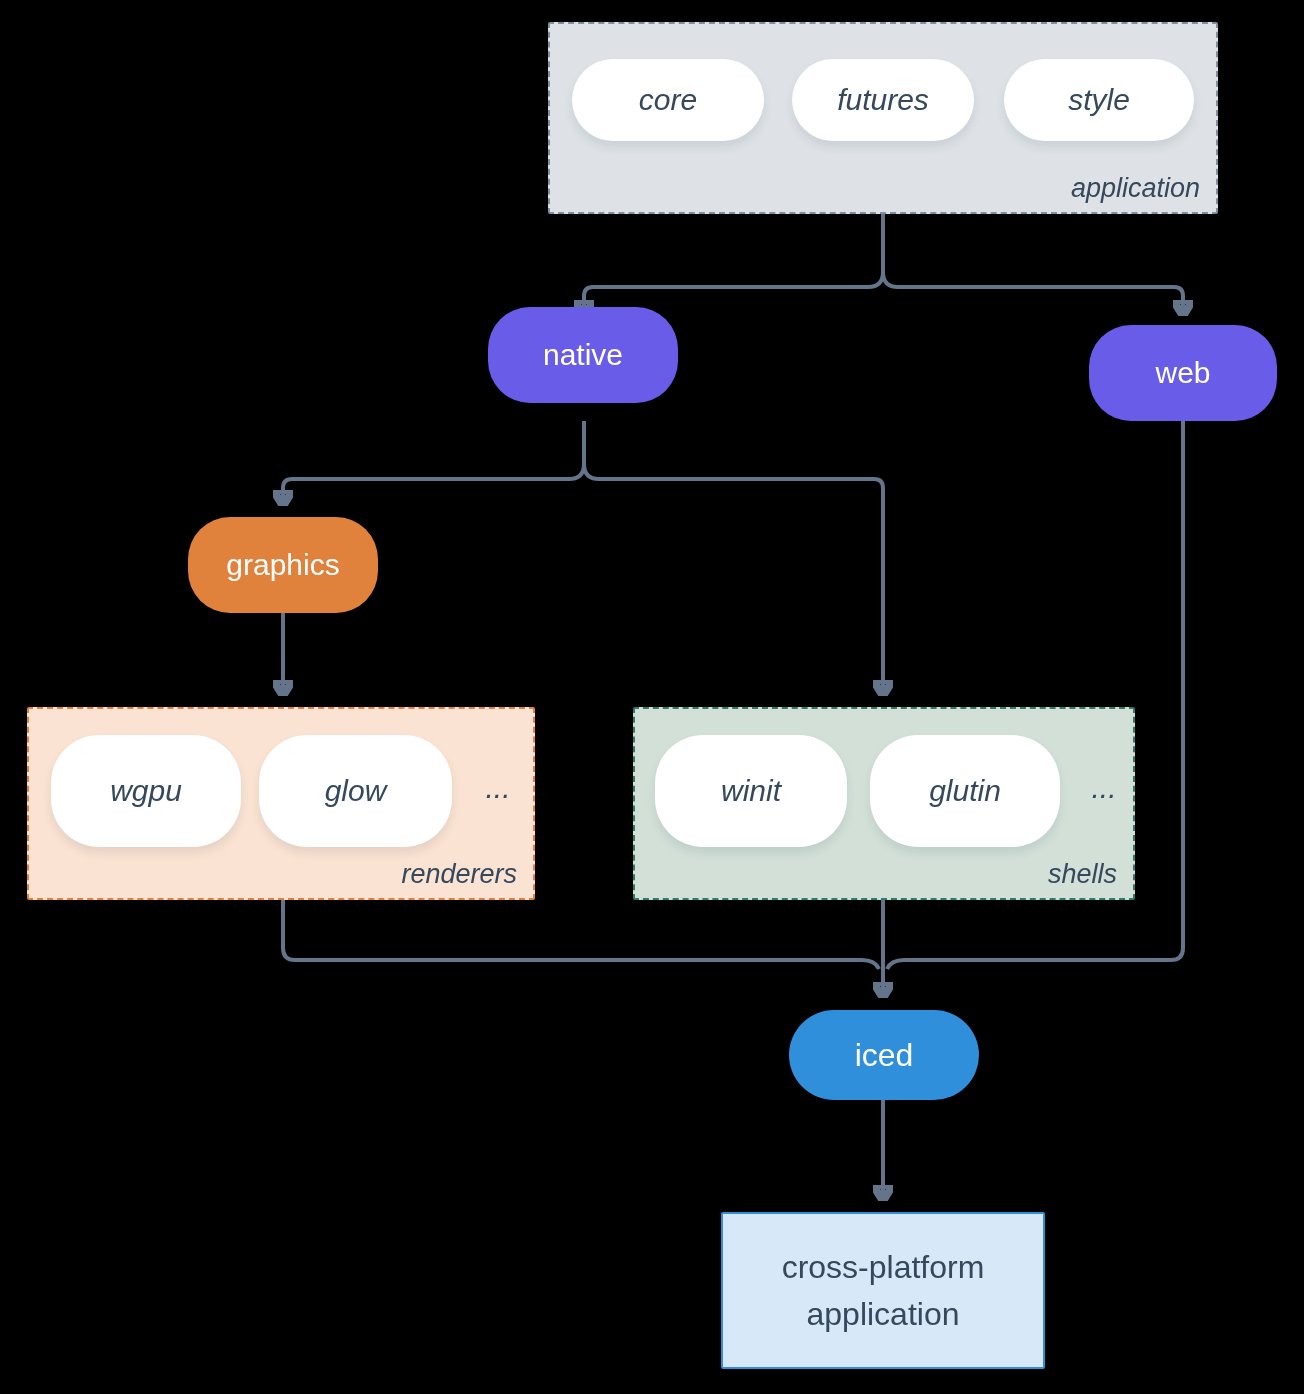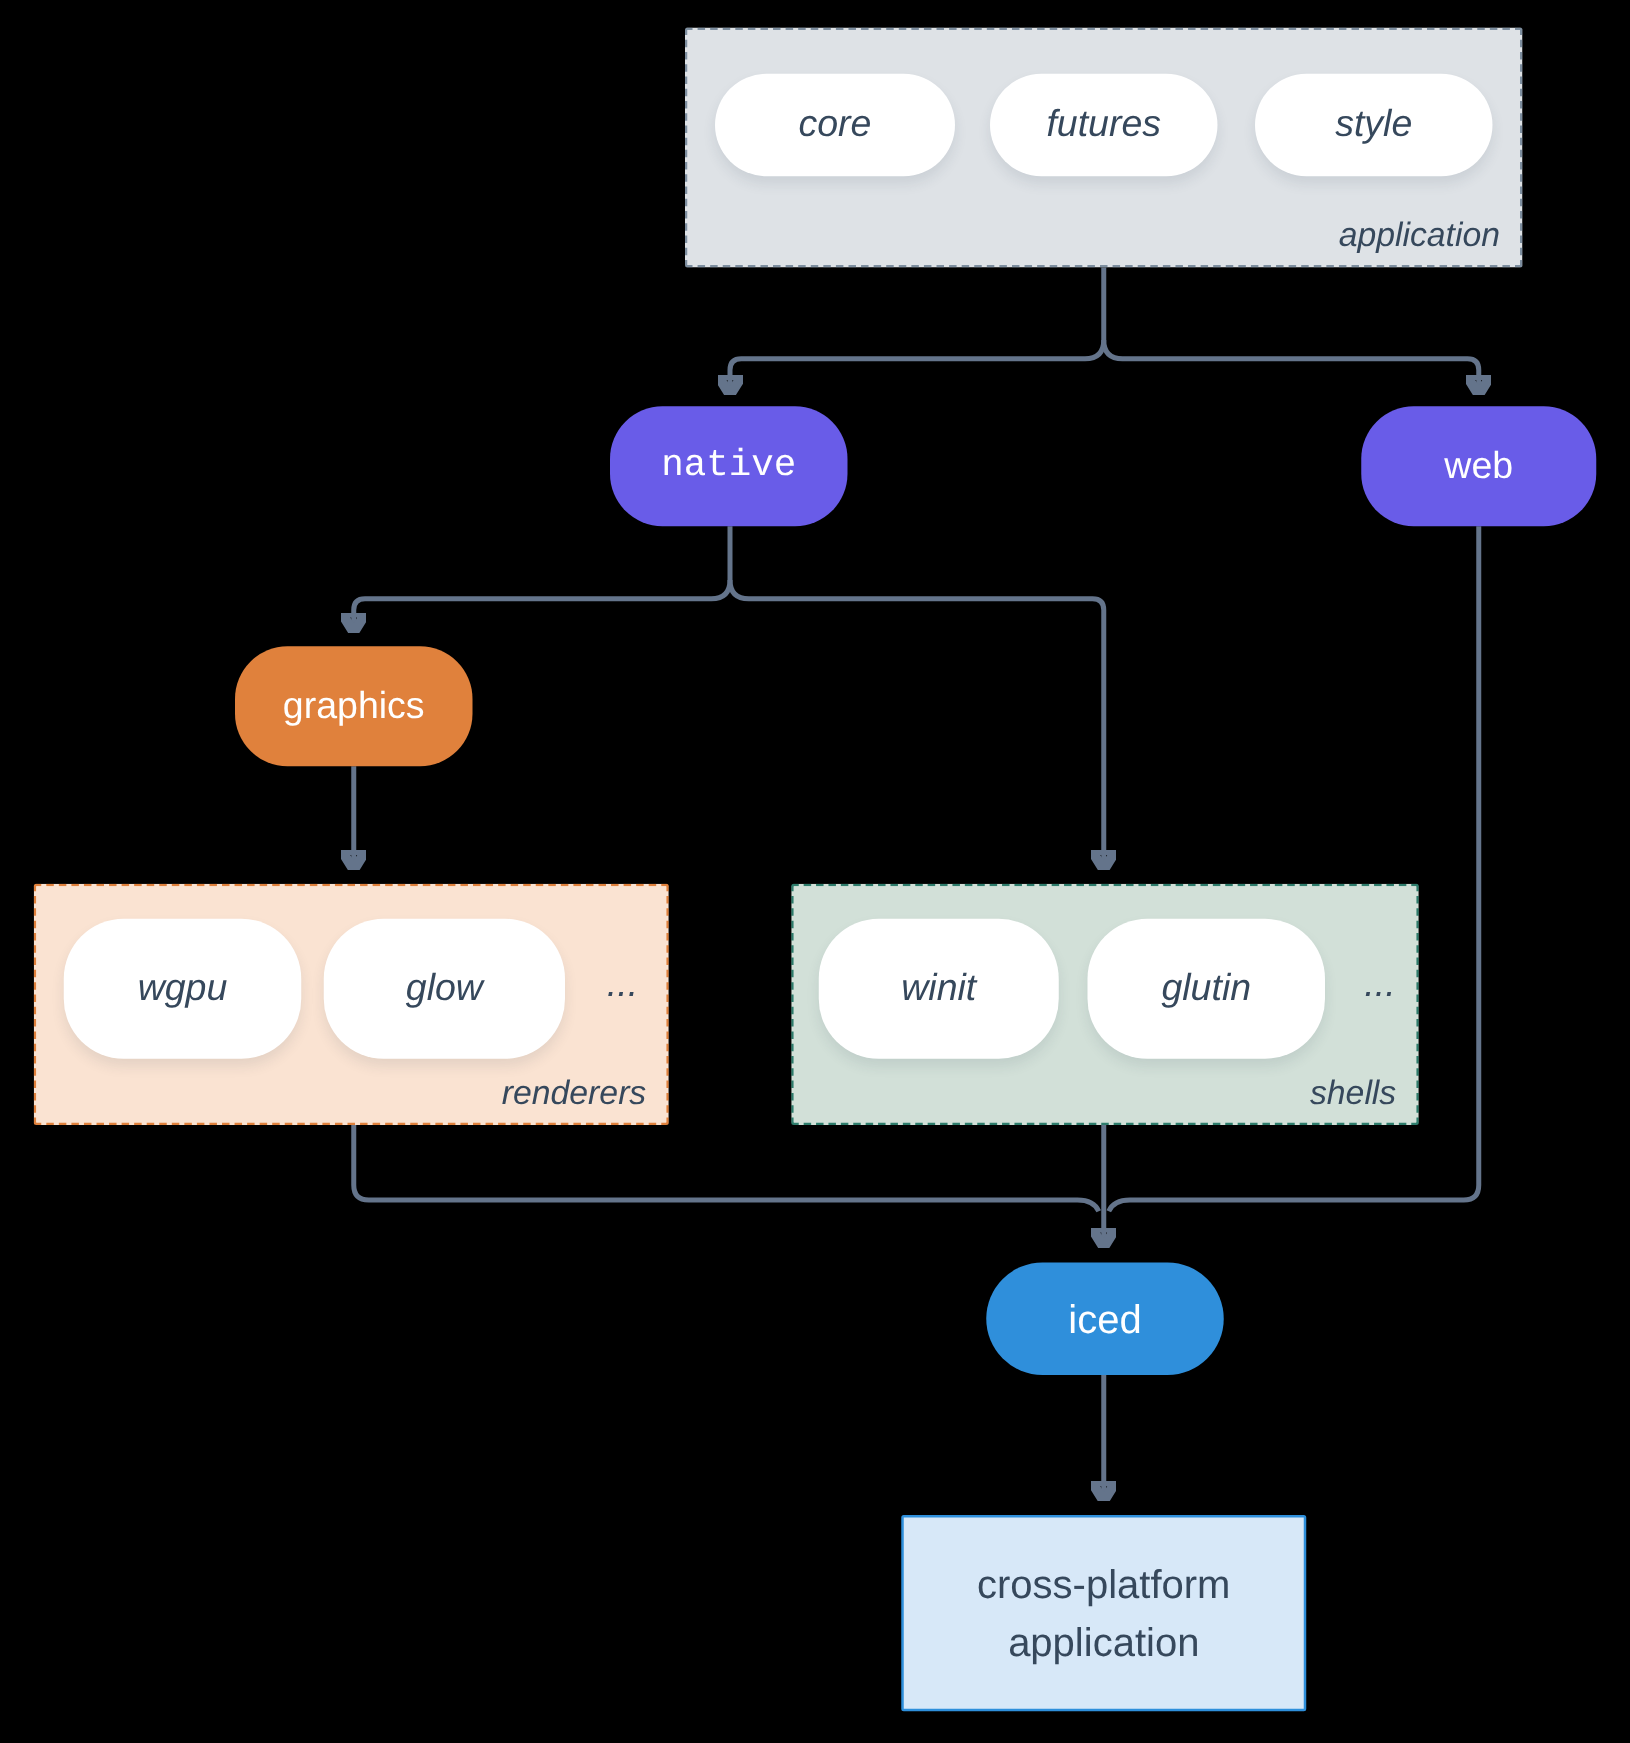--- a/index.html
+++ b/index.html
@@ -25,21 +25,21 @@
   .pill-futures{left:242px;top:35px;width:182px;height:82px;}
   .pill-style{left:454px;top:35px;width:190px;height:82px;}
   .pill-inner{top:26px;width:190px;height:112px;border-radius:48px;}
   .pill-wgpu{left:22px;}
   .pill-glow{left:230px;width:193px;}
   .pill-winit{left:20px;width:192px;}
   .pill-glutin{left:235px;}
   .more{position:absolute;top:62px;left:447px;width:44px;text-align:center;
     font-size:30px;color:#36485c;}
   .pill-colored{color:#ffffff;border-radius:42px;}
-  .pill-native{left:488px;top:325px;width:190px;height:96px;background:#695ce8;font-family:Liberation Mono, monospace;}
+  .pill-native{left:488px;top:307px;width:190px;height:96px;background:#695ce8;}
   .pill-web{left:1089px;top:325px;width:188px;height:96px;background:#695ce8;}
   .pill-graphics{left:188px;top:517px;width:190px;height:96px;background:#e0813c;}
   .pill-iced{left:789px;top:1010px;width:190px;height:90px;background:#2f8fdb;border-radius:45px;font-size:32px;text-align:center;}
   
   .app-box{position:absolute;left:721px;top:1212px;width:324px;height:157px;
     background:#d7e8f8;border:2px solid #2e8fdb;border-radius:2px;box-sizing:border-box;
     display:flex;flex-direction:column;align-items:center;justify-content:center;
     color:#36485c;font-size:32px;line-height:47px;}
   
   .wires{position:absolute;left:0;top:0;pointer-events:none;}

